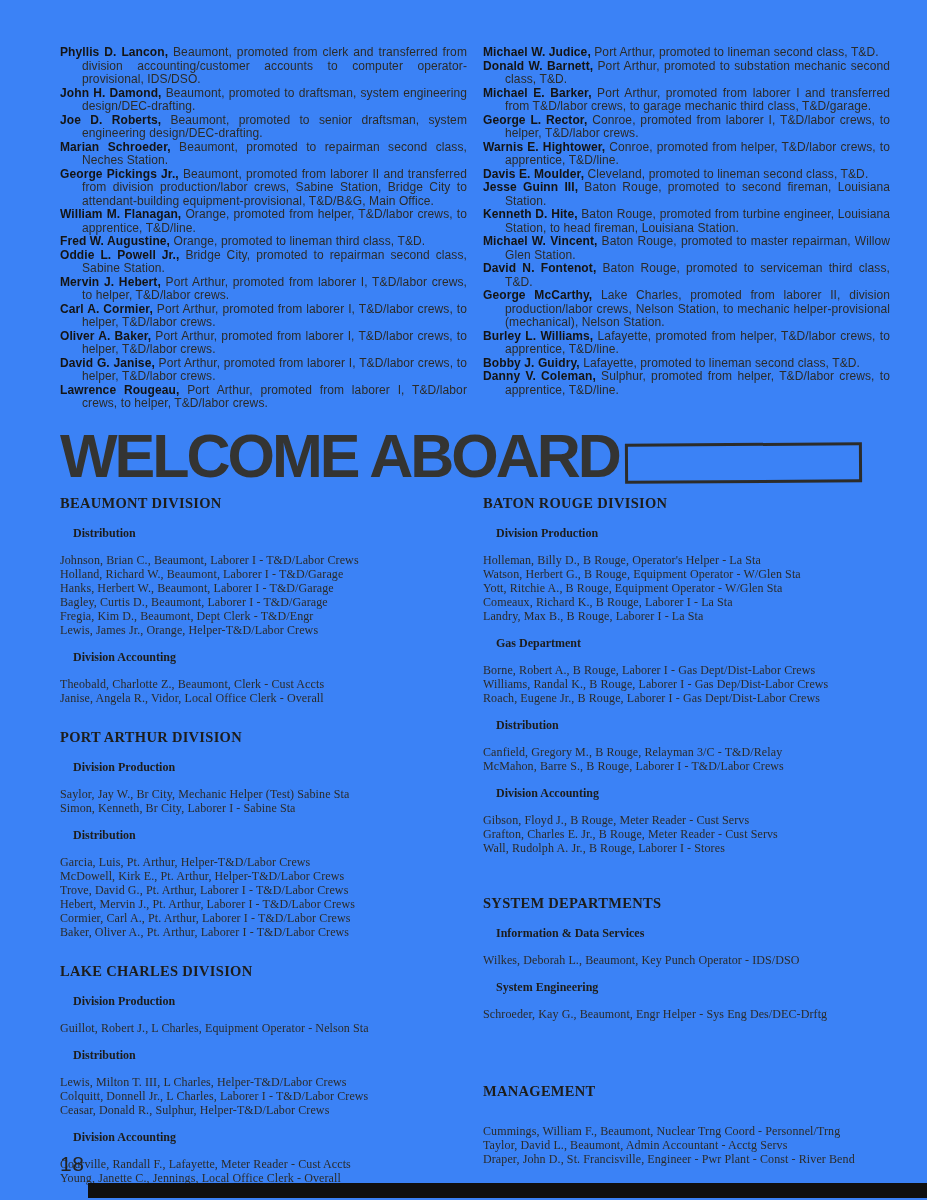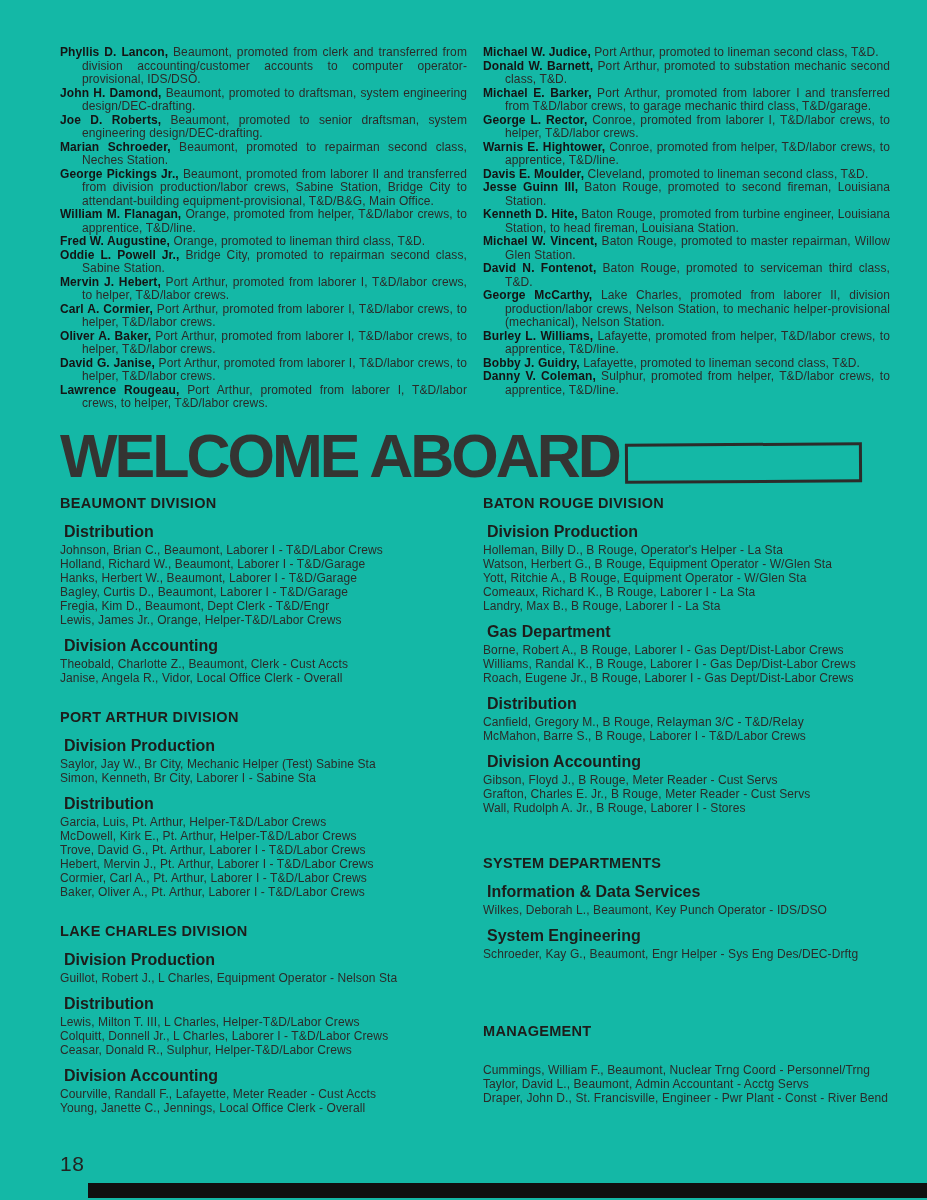--- a/index.html
+++ b/index.html
@@ -1,20 +1,20 @@
 <!DOCTYPE html>
 <html><head>
 <meta charset="utf-8">
 <style>
   html,body{margin:0;padding:0;background:#e9e7e0;}
   .page{
     position:relative;
     width:927px;height:1200px;
     margin:0 auto;
-    background:#14b8a6;
+    background:#3b82f6;
     font-family:"Liberation Sans","DejaVu Sans",sans-serif;
     color:#2b2b29;
     overflow:hidden;
     box-sizing:border-box;
     padding:46px 37px 0 60px;
   }
   
   .top-section{
     display:flex;
     gap:16px;
@@ -52,36 +52,37 @@
     margin-left:6px;
     margin-top:-6px;
     transform:rotate(-.35deg);
     background:transparent;
   }
   
   .welcome-row{
     margin-top:12px;
     display:flex;
     gap:16px;
+    font-family:Liberation Serif, serif;
   }
   .welcome-col{width:407px;}
   .division{margin:0;}
   .division + .division{margin-top:24px;}
   .division-title{
     margin:0 0 14px 0;
     font-size:14.5px;
     font-weight:700;
     color:#1d1d1b;
     letter-spacing:.3px;
   }
   .group{margin-top:12px;}
   .group:first-of-type{margin-top:0;}
   .group-heading{
-    margin:4px;
-    font-size:16px;
+    margin:13px;
+    font-size:12px;
     font-weight:700;
     color:#1d1d1b;
     line-height:14px;
   }
   .roster-line{
     margin:0;
     font-size:12px;
     line-height:14px;
     padding-left:22px;
     text-indent:-22px;

